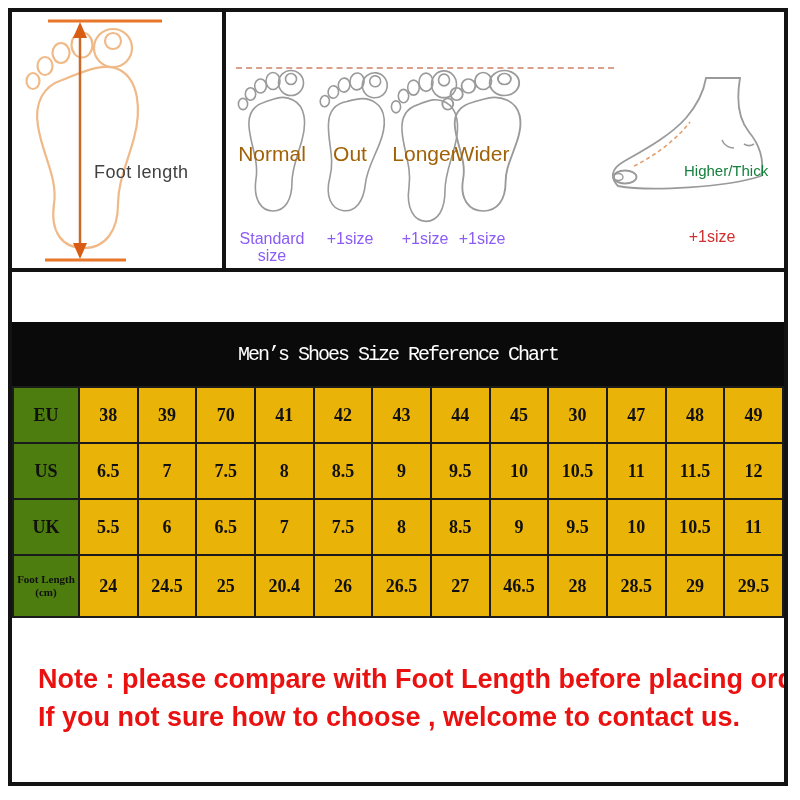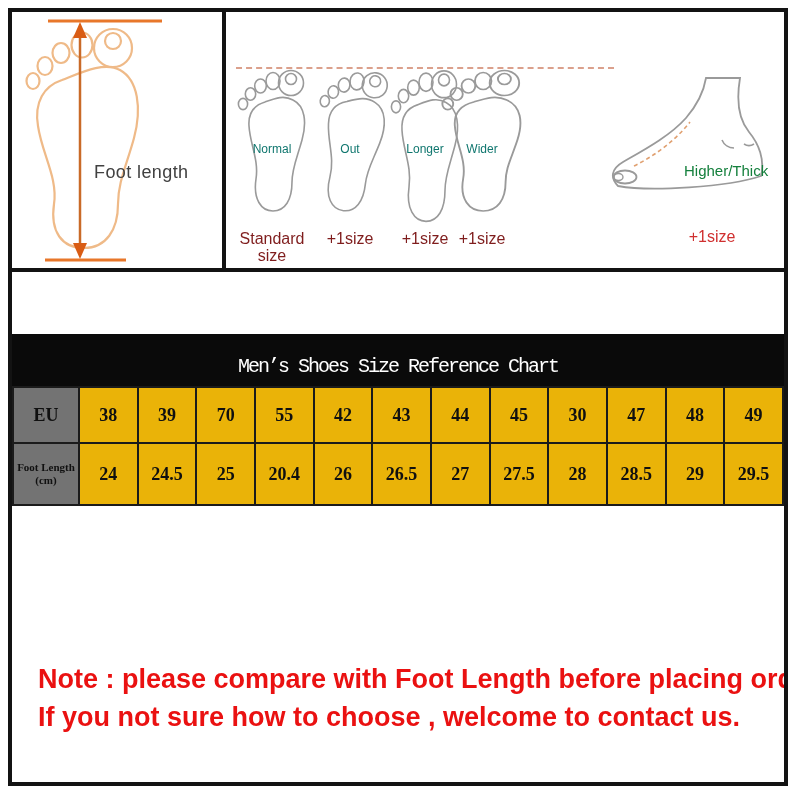--- a/index.html
+++ b/index.html
@@ -20,48 +20,48 @@
     position:absolute;left:82px;top:150px;font-size:18px;color:#414141;letter-spacing:.4px;
   }
   
   #types-box{
     position:absolute;left:214px;top:0;width:558px;height:256px;
     border-bottom:4px solid #131313;
   }
   #dash-line{position:absolute;left:10px;top:55px;width:378px;border-top:2px dashed #dba08c}
   .ftcol{position:absolute;top:52px;width:74px;height:210px}
   .ftcol svg{position:absolute;left:0;top:0}
-  .ftlabel{position:absolute;top:78px;width:100%;text-align:center;color:#0f766e;font-size:12px}
-  .ftsize{position:absolute;top:166px;width:100%;text-align:center;color:#7f1d1d;font-size:16px;line-height:17px}
+  .ftlabel{position:absolute;top:78px;width:100%;text-align:center;color:#a16207;font-size:21px}
+  .ftsize{position:absolute;top:166px;width:100%;text-align:center;color:#8b5cf6;font-size:16px;line-height:17px}
   .fp-out{transform:rotate(6deg)}
   .fp-longer{transform:scaleY(1.07);transform-origin:top center}
   .fp-wider{transform:scaleX(1.18)}
   .fp-narrow{transform:scaleX(0.82)}
   #side-foot{position:absolute;left:382px;top:62px}
   #higher-label{position:absolute;left:458px;top:150px;color:#15803d;font-size:15px;white-space:nowrap}
   #higher-size{position:absolute;left:444px;top:216px;width:84px;text-align:center;color:#d03030;font-size:16px}
   
   #title-bar{
     position:absolute;left:0;top:310px;width:772px;height:64px;background:#0a0a0a;
-    display:flex;align-items:center;justify-content:center;margin-top:12px;
+    display:flex;align-items:center;justify-content:center;
   }
   #title-bar span{
     color:#ffffff;font-family:"Liberation Mono",monospace;font-size:20px;letter-spacing:-2px;
   }
   
   #size-table{
     position:absolute;left:0;top:374px;width:772px;
     border-collapse:collapse;table-layout:fixed;
     font-family:"Liberation Serif",serif;
   }
   #size-table td,#size-table th{
     border:2px solid #1b1b1b;text-align:center;vertical-align:middle;
     font-weight:bold;color:#101010;font-size:18px;background:#eab308;padding:0;
   }
-  #size-table th{background:#737373;width:64px}
+  #size-table th{background:#4d7c0f;width:64px}
   #size-table tr{height:56px}
   #size-table tr.fl-row{height:62px}
   #size-table tr.fl-row th span{display:block;font-size:11px;line-height:13px}
   
   #note{
     position:absolute;left:0;top:648px;width:772px;padding-left:26px;box-sizing:border-box;
     color:#ea1111;font-weight:bold;font-size:27px;line-height:38px;white-space:nowrap;
   }
 </style>
 </head>
@@ -154,43 +154,73 @@
     <span>Men’s Shoes Size Reference Chart</span>
   </div>
 
   <table id="size-table">
     <tbody>
         <tr>
       <th>EU</th>
       <td>38</td>
       <td>39</td>
       <td>70</td>
-      <td>55</td>
+      <td>41</td>
       <td>42</td>
       <td>43</td>
       <td>44</td>
       <td>45</td>
       <td>30</td>
       <td>47</td>
       <td>48</td>
       <td>49</td>
+    </tr>
+    <tr>
+      <th>US</th>
+      <td>6.5</td>
+      <td>7</td>
+      <td>7.5</td>
+      <td>8</td>
+      <td>8.5</td>
+      <td>9</td>
+      <td>9.5</td>
+      <td>10</td>
+      <td>10.5</td>
+      <td>11</td>
+      <td>11.5</td>
+      <td>12</td>
+    </tr>
+    <tr>
+      <th>UK</th>
+      <td>5.5</td>
+      <td>6</td>
+      <td>6.5</td>
+      <td>7</td>
+      <td>7.5</td>
+      <td>8</td>
+      <td>8.5</td>
+      <td>9</td>
+      <td>9.5</td>
+      <td>10</td>
+      <td>10.5</td>
+      <td>11</td>
     </tr>
     <tr class="fl-row">
       <th>
         <span>Foot Length</span>
         <span>(cm)</span>
       </th>
       <td>24</td>
       <td>24.5</td>
       <td>25</td>
       <td>20.4</td>
       <td>26</td>
       <td>26.5</td>
       <td>27</td>
-      <td>27.5</td>
+      <td>46.5</td>
       <td>28</td>
       <td>28.5</td>
       <td>29</td>
       <td>29.5</td>
     </tr>
   </tbody>
     </table>
 
   <div id="note">
     <div>Note : please compare with Foot Length before placing order,</div>

